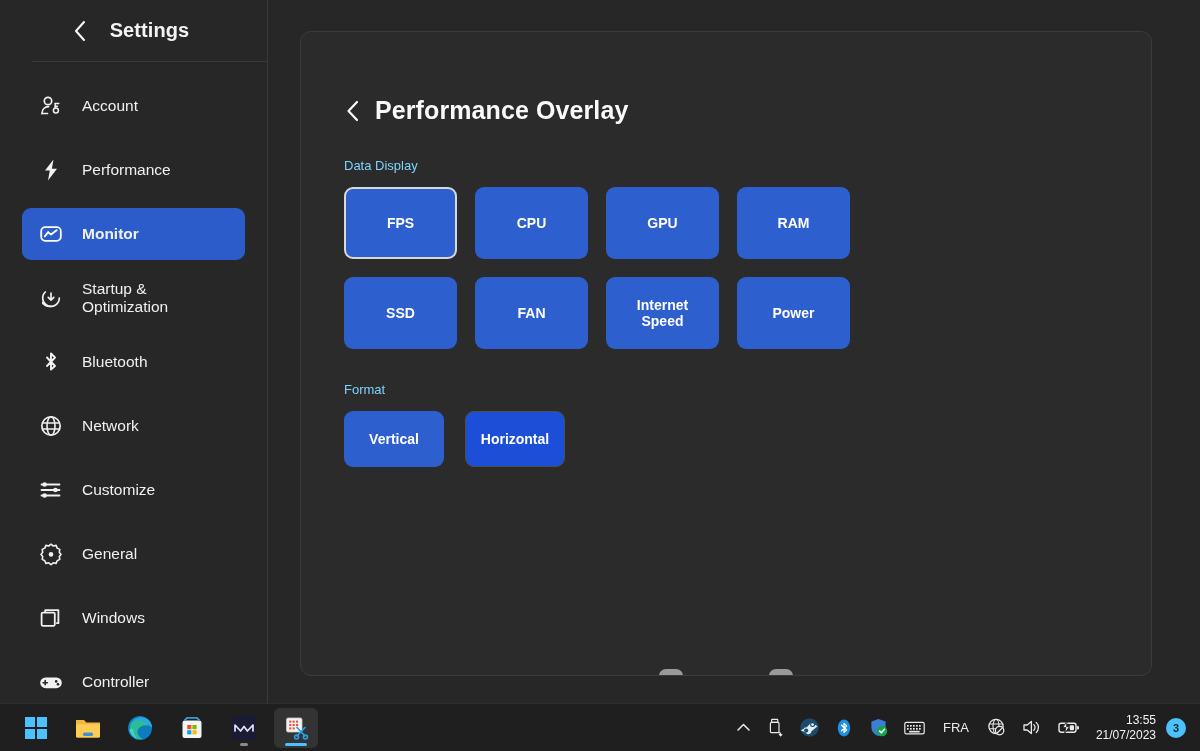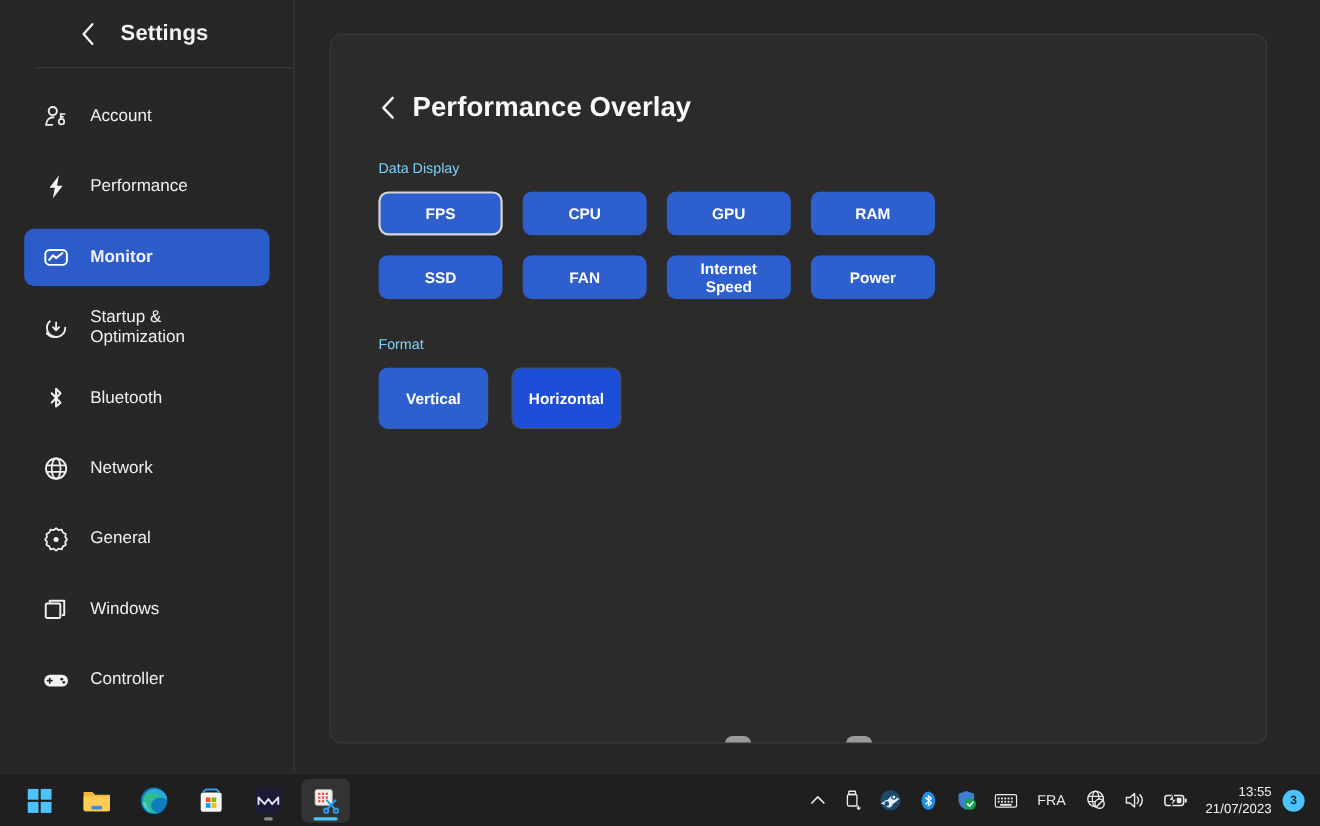--- a/index.html
+++ b/index.html
@@ -108,21 +108,21 @@
     height: 100%;
     position: relative;
     padding: 31px 48px 0 32px;
   }
   .panel {
     width: 100%;
     height: 645px;
     background: #2b2b2b;
     border: 1px solid #3b3b3b;
     border-radius: 11px;
-    padding: 32px 38px;
+    padding: 45px 38px;
     position: relative;
     overflow: hidden;
   }
   .panel-header {
     display: flex;
     align-items: center;
     gap: 14px;
     margin: 19px 0 0 5px;
   }
   .panel-back { cursor: pointer; display: flex; align-items: center; }
@@ -139,21 +139,21 @@
     margin: 33px 0 14px 5px;
   }
 
   .btn-grid {
     display: grid;
     grid-template-columns: repeat(4, 113px);
     gap: 18px 18px;
     margin-left: 5px;
   }
   .tile {
-    height: 40px;
+    height: 72px;
     border-radius: 9px;
     background: #2e5fce;
     color: #ffffff;
     font-size: 14px;
     font-weight: 700;
     display: flex;
     align-items: center;
     justify-content: center;
     text-align: center;
     line-height: 1.15;
@@ -361,20 +361,31 @@
           <span class="nav-icon">
             <svg width="26" height="26" viewBox="0 0 26 26" fill="none">
               <circle cx="13" cy="13" r="9.2" stroke="#f0f0f0" stroke-width="1.7"></circle>
               <ellipse cx="13" cy="13" rx="4" ry="9.2" stroke="#f0f0f0" stroke-width="1.6"></ellipse>
               <path d="M4.2 10 L21.8 10 M4.2 16 L21.8 16" stroke="#f0f0f0" stroke-width="1.6"></path>
             </svg>
           </span>
           <span class="nav-label">Network</span>
         </div>
 
+        <div class="nav-item">
+          <span class="nav-icon">
+            <svg width="26" height="26" viewBox="0 0 26 26" fill="none">
+              <path d="M3.5 7.5 L21.5 7.5 M3.5 13 L21.5 13 M3.5 18.5 L21.5 18.5" stroke="#f0f0f0" stroke-width="1.8" stroke-linecap="round"></path>
+              <circle cx="6.6" cy="7.5" r="2.3" fill="#f0f0f0"></circle>
+              <circle cx="17.4" cy="13" r="2.3" fill="#f0f0f0"></circle>
+              <circle cx="6.6" cy="18.5" r="2.3" fill="#f0f0f0"></circle>
+            </svg>
+          </span>
+          <span class="nav-label">Customize</span>
+        </div>
 
         <div class="nav-item">
           <span class="nav-icon">
             <svg width="26" height="26" viewBox="0 0 26 26" fill="none">
               <path d="M13 3.2 L15.3 5 L18.1 4.4 L19.2 7.1 L21.8 8.4 L21.3 11.2 L23 13.4 L21.3 15.6 L21.8 18.4 L19.2 19.7 L18.1 22.4 L15.3 21.8 L13 23.6 L10.7 21.8 L7.9 22.4 L6.8 19.7 L4.2 18.4 L4.7 15.6 L3 13.4 L4.7 11.2 L4.2 8.4 L6.8 7.1 L7.9 4.4 L10.7 5 Z" stroke="#f0f0f0" stroke-width="1.6" stroke-linejoin="round"></path>
               <circle cx="13" cy="13.4" r="2.3" fill="#f0f0f0"></circle>
             </svg>
           </span>
           <span class="nav-label">General</span>
         </div>

